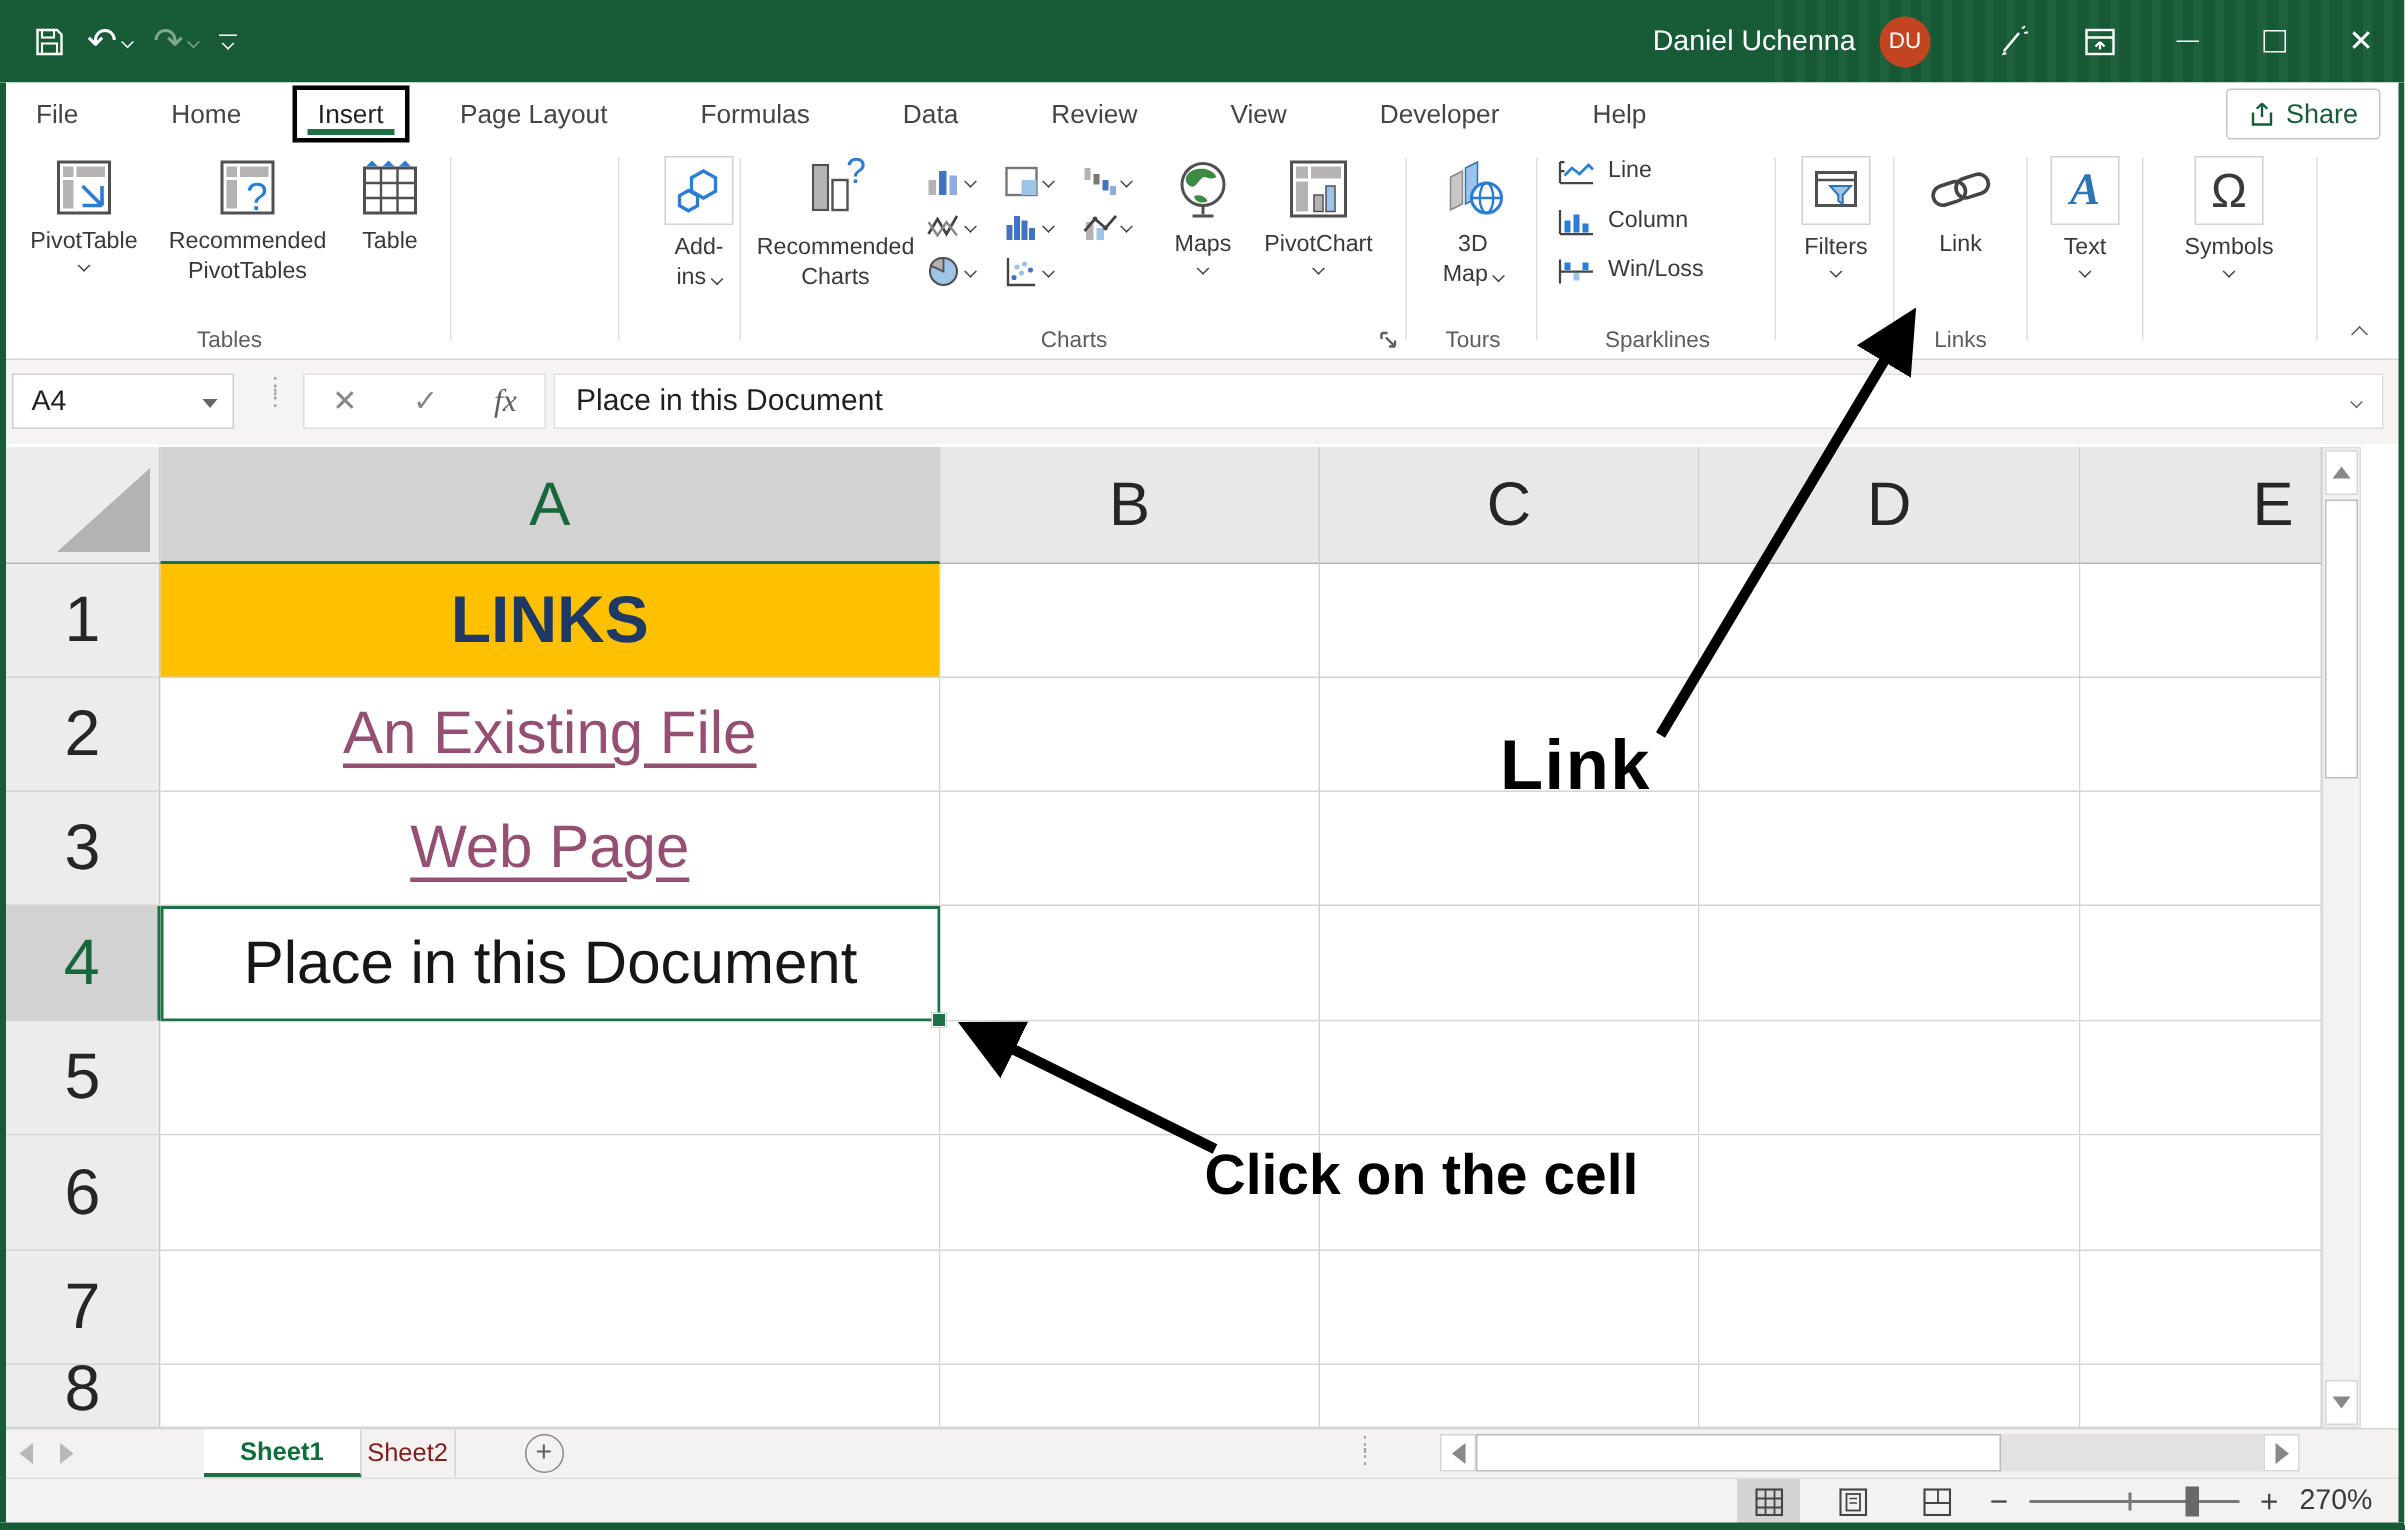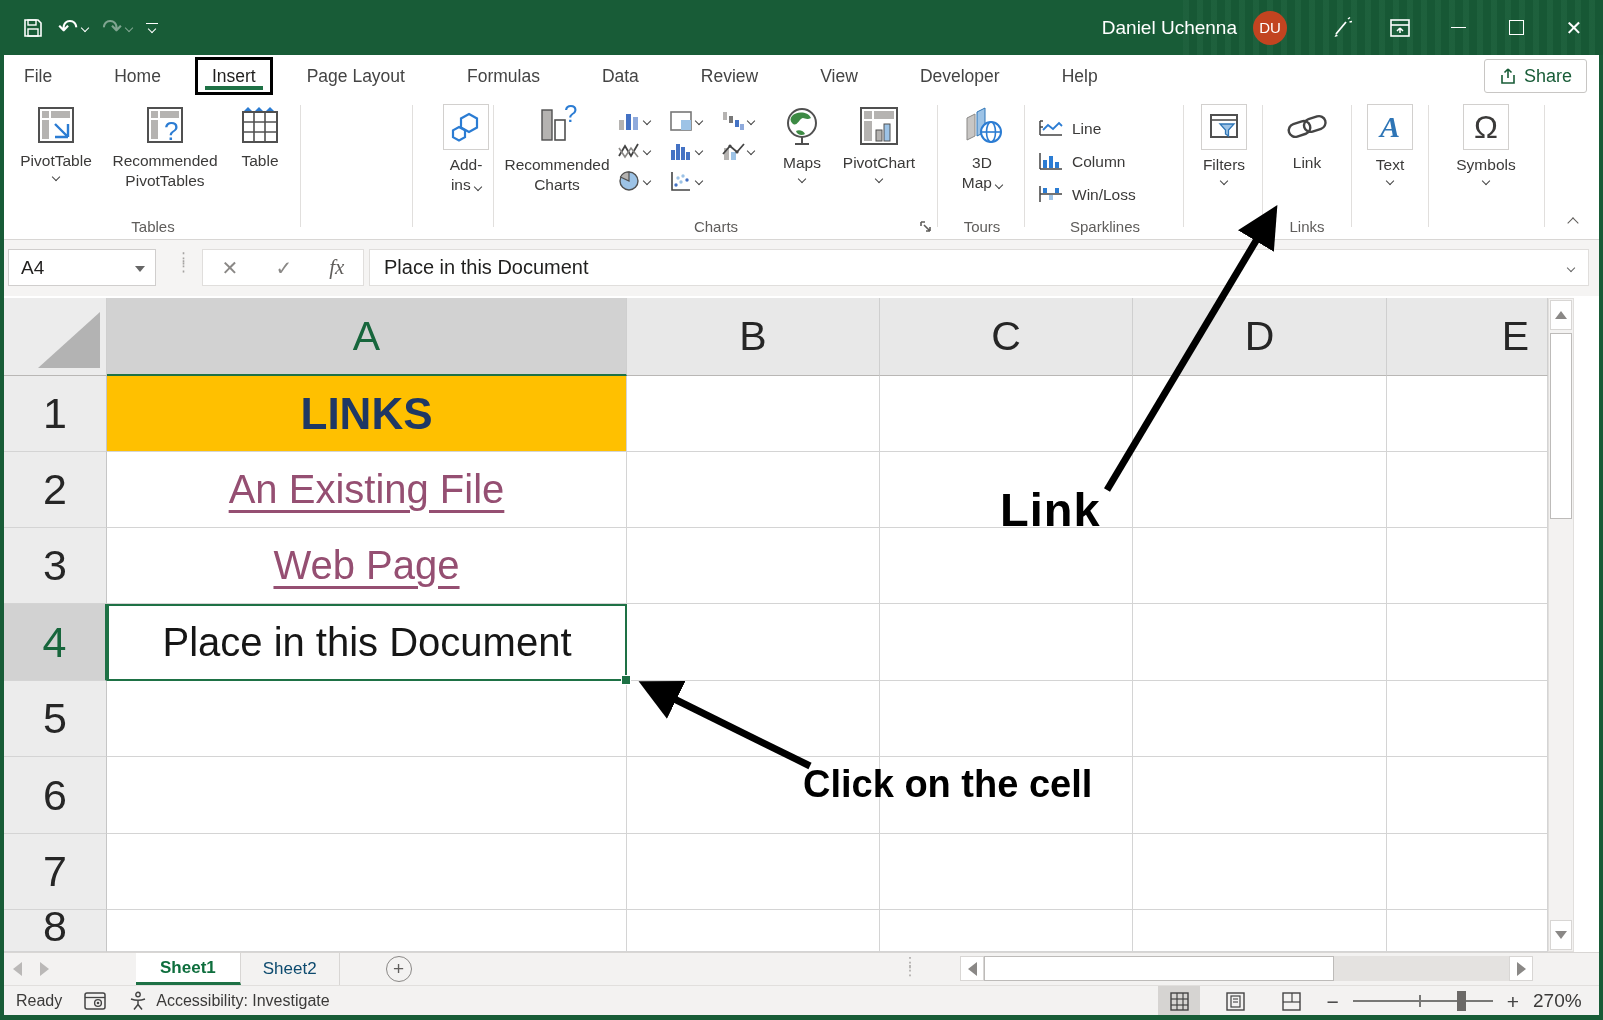--- a/index.html
+++ b/index.html
@@ -39,21 +39,21 @@
   
   #ribbon{position:absolute;left:4px;top:97px;width:1595px;height:143px;background:#fff;border-bottom:1px solid #d8d6d4}
   .rsep{position:absolute;top:8px;height:122px;width:0;border-left:1px solid #e1dfdd}
   .rgroup{position:absolute;top:0;height:143px}
   .glabel{position:absolute;bottom:5px;left:0;right:0;text-align:center;font-size:15px;color:#5f5d5b}
   .bigbtn{display:flex;flex-direction:column;align-items:center;padding-top:7px}
   .bigbtn .lbl{font-size:15.5px;color:#3b3a39;text-align:center;line-height:1.28;margin-top:5px}
   .boxicon{width:46px;height:46px;border:1px solid #d2d0ce;display:flex;align-items:center;justify-content:center;background:#fff}
   .mt3{margin-top:3px}
   .minirow{display:flex;align-items:center;gap:3px;height:28px}
-  .sparkitem{display:flex;align-items:flex-end;gap:8px;height:33px;font-size:15.5px;color:#3b3a39}
+  .sparkitem{display:flex;align-items:flex-start;gap:8px;height:33px;font-size:15.5px;color:#3b3a39}
   .glyphA{font-size:30px;font-style:italic;font-weight:bold;color:#2e75b6;font-family:"Liberation Serif",serif}
   .glyphO{font-size:32px;color:#3b3a39}
 
   
   #fbar{position:absolute;left:4px;top:240px;width:1595px;height:56px;background:#f5f4f3;display:flex;align-items:center}
   #namebox{position:absolute;left:4px;top:9px;width:148px;height:37px;background:#fff;border:1px solid #d0cecd;display:flex;align-items:center;padding-left:12px;font-size:19px;color:#201f1e}
   .ntri{position:absolute;right:10px;top:16px;width:0;height:0;border-left:5px solid transparent;border-right:5px solid transparent;border-top:6px solid #666}
   #fdots{position:absolute;left:172px;top:14px;color:#a5a3a1;font-size:15px;letter-spacing:0;line-height:.55}
   #fbtns{position:absolute;left:198px;top:9px;width:162px;height:37px;background:#fff;border:1px solid #e0dedc;display:flex;align-items:center;justify-content:space-around;font-size:20px;color:#8a8886}
   #fx-label{font-family:"Liberation Serif",serif;font-style:italic;font-size:21px;color:#605e5c}
@@ -78,21 +78,21 @@
   .tri-up{width:0;height:0;border-left:6px solid transparent;border-right:6px solid transparent;border-bottom:8px solid #8a8886}
   .tri-dn{width:0;height:0;border-left:6px solid transparent;border-right:6px solid transparent;border-top:8px solid #8a8886}
   .tri-l{width:0;height:0;border-top:7px solid transparent;border-bottom:7px solid transparent;border-right:9px solid #8a8886}
   .tri-r{width:0;height:0;border-top:7px solid transparent;border-bottom:7px solid transparent;border-left:9px solid #8a8886}
   #vthumb{position:absolute;left:1px;top:34px;width:22px;height:186px;background:#fff;border:1px solid #bdbbb9}
 
   
   #tabbar{position:absolute;left:4px;top:952px;width:1595px;height:33px;background:#f3f2f1;border-top:1px solid #d8d6d4;display:flex;align-items:stretch;font-size:17px}
   .navarr{display:flex;align-items:center;padding:0 9px}
   #sheet1-tab{background:#fff;display:flex;align-items:center;padding:0 24px;color:#0e6e3d;font-weight:bold;border-right:1px solid #d8d6d4;border-bottom:3px solid #1e7145;margin-left:78px}
-  #sheet2-tab{display:flex;align-items:center;padding:0 22px;color:#0c4a6e;border-right:1px solid #d8d6d4}
+  #sheet2-tab{display:flex;align-items:center;padding:0 4px;color:#7f1d1d;border-right:1px solid #d8d6d4}
   #addsheet{width:26px;height:26px;border:1.4px solid #8a8886;border-radius:50%;display:flex;align-items:center;justify-content:center;color:#605e5c;font-size:19px;margin:3px 0 0 46px}
   #hscroll{position:absolute;left:960px;top:956px;width:613px;height:25px;display:flex;align-items:center}
   #hdots{position:absolute;left:-58px;top:1px;color:#a5a3a1;font-size:14px;line-height:.6}
   .harrow{width:24px;height:25px;background:#fff;border:1px solid #d8d6d4;display:flex;align-items:center;justify-content:center}
   #htrack{width:525px;height:25px;background:#e4e2e0;position:relative}
   #hthumb{position:absolute;left:0;top:0;width:350px;height:25px;background:#fff;border:1px solid #bdbbb9}
 
   
   #statusbar{position:absolute;left:0;top:985px;width:1603px;height:30px;background:#f3f2f1;border-top:1px solid #e1dfdd;display:flex;align-items:center;font-size:16px;color:#3b3a39}
   #statusbar .left{display:flex;align-items:center;gap:22px;padding-left:16px}
@@ -576,38 +576,20 @@
     </span>
   <span id="htrack">
       <span id="hthumb"></span>
     </span>
   <span class="harrow">
       <span class="tri-r"></span>
     </span>
 </div>
 
 <div id="statusbar">
-  <div class="left">
-    <span>Ready</span>
-    <span>
-      <svg width="22" height="18" viewBox="0 0 22 18">
-          <rect x="1" y="1" width="20" height="16" rx="2" fill="none" stroke="#444" stroke-width="1.5"></rect>
-          <line x1="1" y1="5.5" x2="21" y2="5.5" stroke="#444" stroke-width="1.3"></line>
-          <circle cx="14" cy="11" r="3.4" fill="none" stroke="#444" stroke-width="1.4"></circle>
-          <circle cx="14" cy="11" r="1.3" fill="#444"></circle>
-        </svg>
-    </span>
-    <span style="display:flex;align-items:center;gap:8px">
-      <svg width="20" height="20" viewBox="0 0 20 20">
-          <circle cx="10" cy="3.5" r="2.2" fill="none" stroke="#444" stroke-width="1.4"></circle>
-          <path d="M3 8c4.5 1.6 9.5 1.6 14 0M10 9.5v4m0 0l-4 5m4-5l4 5" fill="none" stroke="#444" stroke-width="1.5"></path>
-        </svg>
-      <span>Accessibility: Investigate</span>
-    </span>
-  </div>
   <div class="right">
     <span class="viewbtn on">
       <svg width="19" height="19" viewBox="0 0 19 19">
           <rect x="1" y="1" width="17" height="17" fill="none" stroke="#444" stroke-width="1.4"></rect>
           <line x1="7" y1="1" x2="7" y2="18" stroke="#444" stroke-width="1.2"></line>
           <line x1="13" y1="1" x2="13" y2="18" stroke="#444" stroke-width="1.2"></line>
           <line x1="1" y1="7" x2="18" y2="7" stroke="#444" stroke-width="1.2"></line>
           <line x1="1" y1="13" x2="18" y2="13" stroke="#444" stroke-width="1.2"></line>
         </svg>
     </span>

